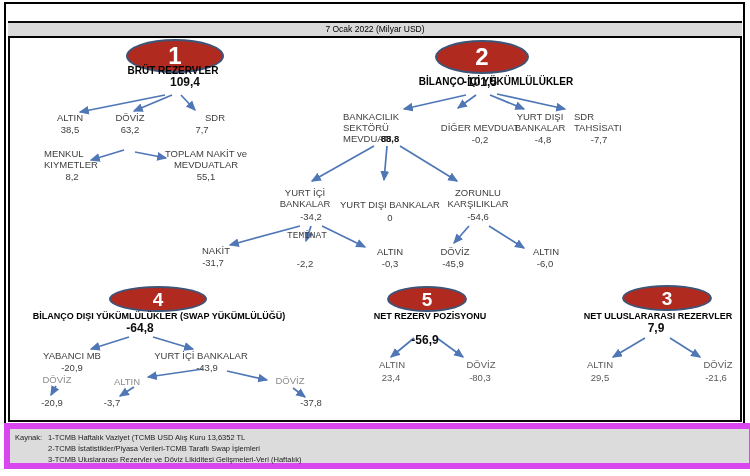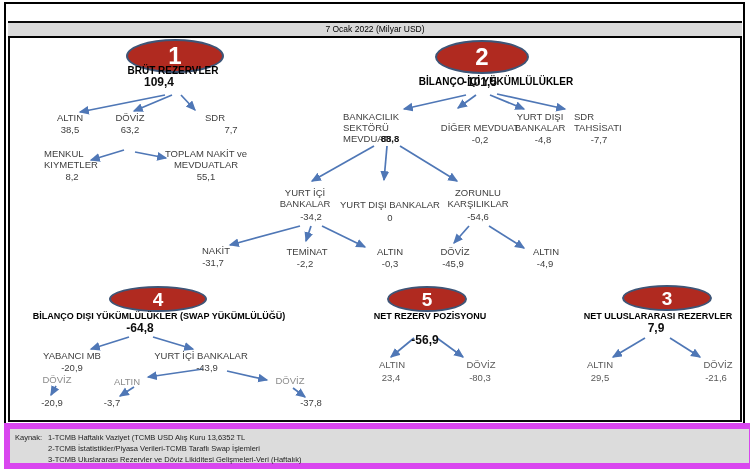--- a/index.html
+++ b/index.html
@@ -85,27 +85,27 @@
       <span>4</span>
     </div>
   <div class="badge sm" style="left:387px;top:286px;width:76px;height:22px;">
       <span>5</span>
     </div>
   <div class="badge sm" style="left:622px;top:285px;width:86px;height:22px;">
       <span>3</span>
     </div>
 
   <div class="lbl ttl" style="left:173px;top:65px;">BRÜT REZERVLER</div>
-  <div class="lbl val-big" style="left:159px;top:77px;">109,4</div>
+  <div class="lbl val-big" style="left:185px;top:77px;">109,4</div>
   <div class="lbl" style="left:70px;top:112px;">ALTIN</div>
   <div class="lbl" style="left:70px;top:124px;">38,5</div>
   <div class="lbl" style="left:130px;top:112px;">DÖVİZ</div>
   <div class="lbl" style="left:130px;top:124px;">63,2</div>
   <div class="lbl" style="left:215px;top:112px;">SDR</div>
-  <div class="lbl" style="left:231px;top:124px;">7,7</div>
+  <div class="lbl" style="left:202px;top:124px;">7,7</div>
   <div class="lbl la" style="left:44px;top:148px;width:70px;">MENKUL KIYMETLER</div>
   <div class="lbl" style="left:72px;top:171px;">8,2</div>
   <div class="lbl wrap" style="left:206px;top:148px;width:95px;">TOPLAM NAKİT ve MEVDUATLAR</div>
   <div class="lbl" style="left:206px;top:171px;">55,1</div>
 
   <div class="lbl ttl" style="left:480px;top:76px;margin-left:16px;">BİLANÇO İÇİ YÜKÜMLÜLÜKLER</div>
   <div class="lbl val-big" style="left:480px;top:77px;">-101,5</div>
   <div class="lbl la" style="left:343px;top:111px;width:92px;">BANKACILIK SEKTÖRÜ MEVDUATI</div>
   <div class="lbl b" style="left:390px;top:133px;">88,8</div>
   <div class="lbl" style="left:480px;top:122px;">DİĞER MEVDUAT</div>
@@ -115,28 +115,28 @@
   <div class="lbl la" style="left:574px;top:111px;width:58px;">SDR TAHSİSATI</div>
   <div class="lbl" style="left:599px;top:134px;">-7,7</div>
   <div class="lbl wrap" style="left:305px;top:187px;width:58px;">YURT İÇİ BANKALAR</div>
   <div class="lbl" style="left:311px;top:211px;">-34,2</div>
   <div class="lbl" style="left:390px;top:199px;">YURT DIŞI BANKALAR</div>
   <div class="lbl" style="left:390px;top:212px;">0</div>
   <div class="lbl wrap" style="left:478px;top:187px;width:78px;">ZORUNLU KARŞILIKLAR</div>
   <div class="lbl" style="left:478px;top:211px;">-54,6</div>
   <div class="lbl" style="left:216px;top:245px;">NAKİT</div>
   <div class="lbl" style="left:213px;top:257px;">-31,7</div>
-  <div class="lbl" style="left:307px;top:246px;">TEMİNAT</div>
+  <div class="lbl" style="left:307px;top:230px;font-family:Liberation Mono, monospace;">TEMİNAT</div>
   <div class="lbl" style="left:305px;top:258px;">-2,2</div>
   <div class="lbl" style="left:390px;top:246px;">ALTIN</div>
   <div class="lbl" style="left:390px;top:258px;">-0,3</div>
   <div class="lbl" style="left:455px;top:246px;">DÖVİZ</div>
   <div class="lbl" style="left:453px;top:258px;">-45,9</div>
   <div class="lbl" style="left:546px;top:246px;">ALTIN</div>
-  <div class="lbl" style="left:545px;top:258px;">-4,9</div>
+  <div class="lbl" style="left:545px;top:258px;">-6,0</div>
 
   <div class="lbl ttl-sm" style="left:159px;top:311px;text-align:right;">BİLANÇO DIŞI YÜKÜMLÜLÜKLER (SWAP YÜKÜMLÜLÜĞÜ)</div>
   <div class="lbl val-big" style="left:140px;top:323px;">-64,8</div>
   <div class="lbl" style="left:72px;top:350px;">YABANCI MB</div>
   <div class="lbl" style="left:72px;top:362px;">-20,9</div>
   <div class="lbl" style="left:201px;top:350px;">YURT İÇİ BANKALAR</div>
   <div class="lbl" style="left:207px;top:362px;">-43,9</div>
   <div class="lbl gray" style="left:57px;top:374px;">DÖVİZ</div>
   <div class="lbl" style="left:52px;top:397px;">-20,9</div>
   <div class="lbl gray" style="left:127px;top:376px;">ALTIN</div>

